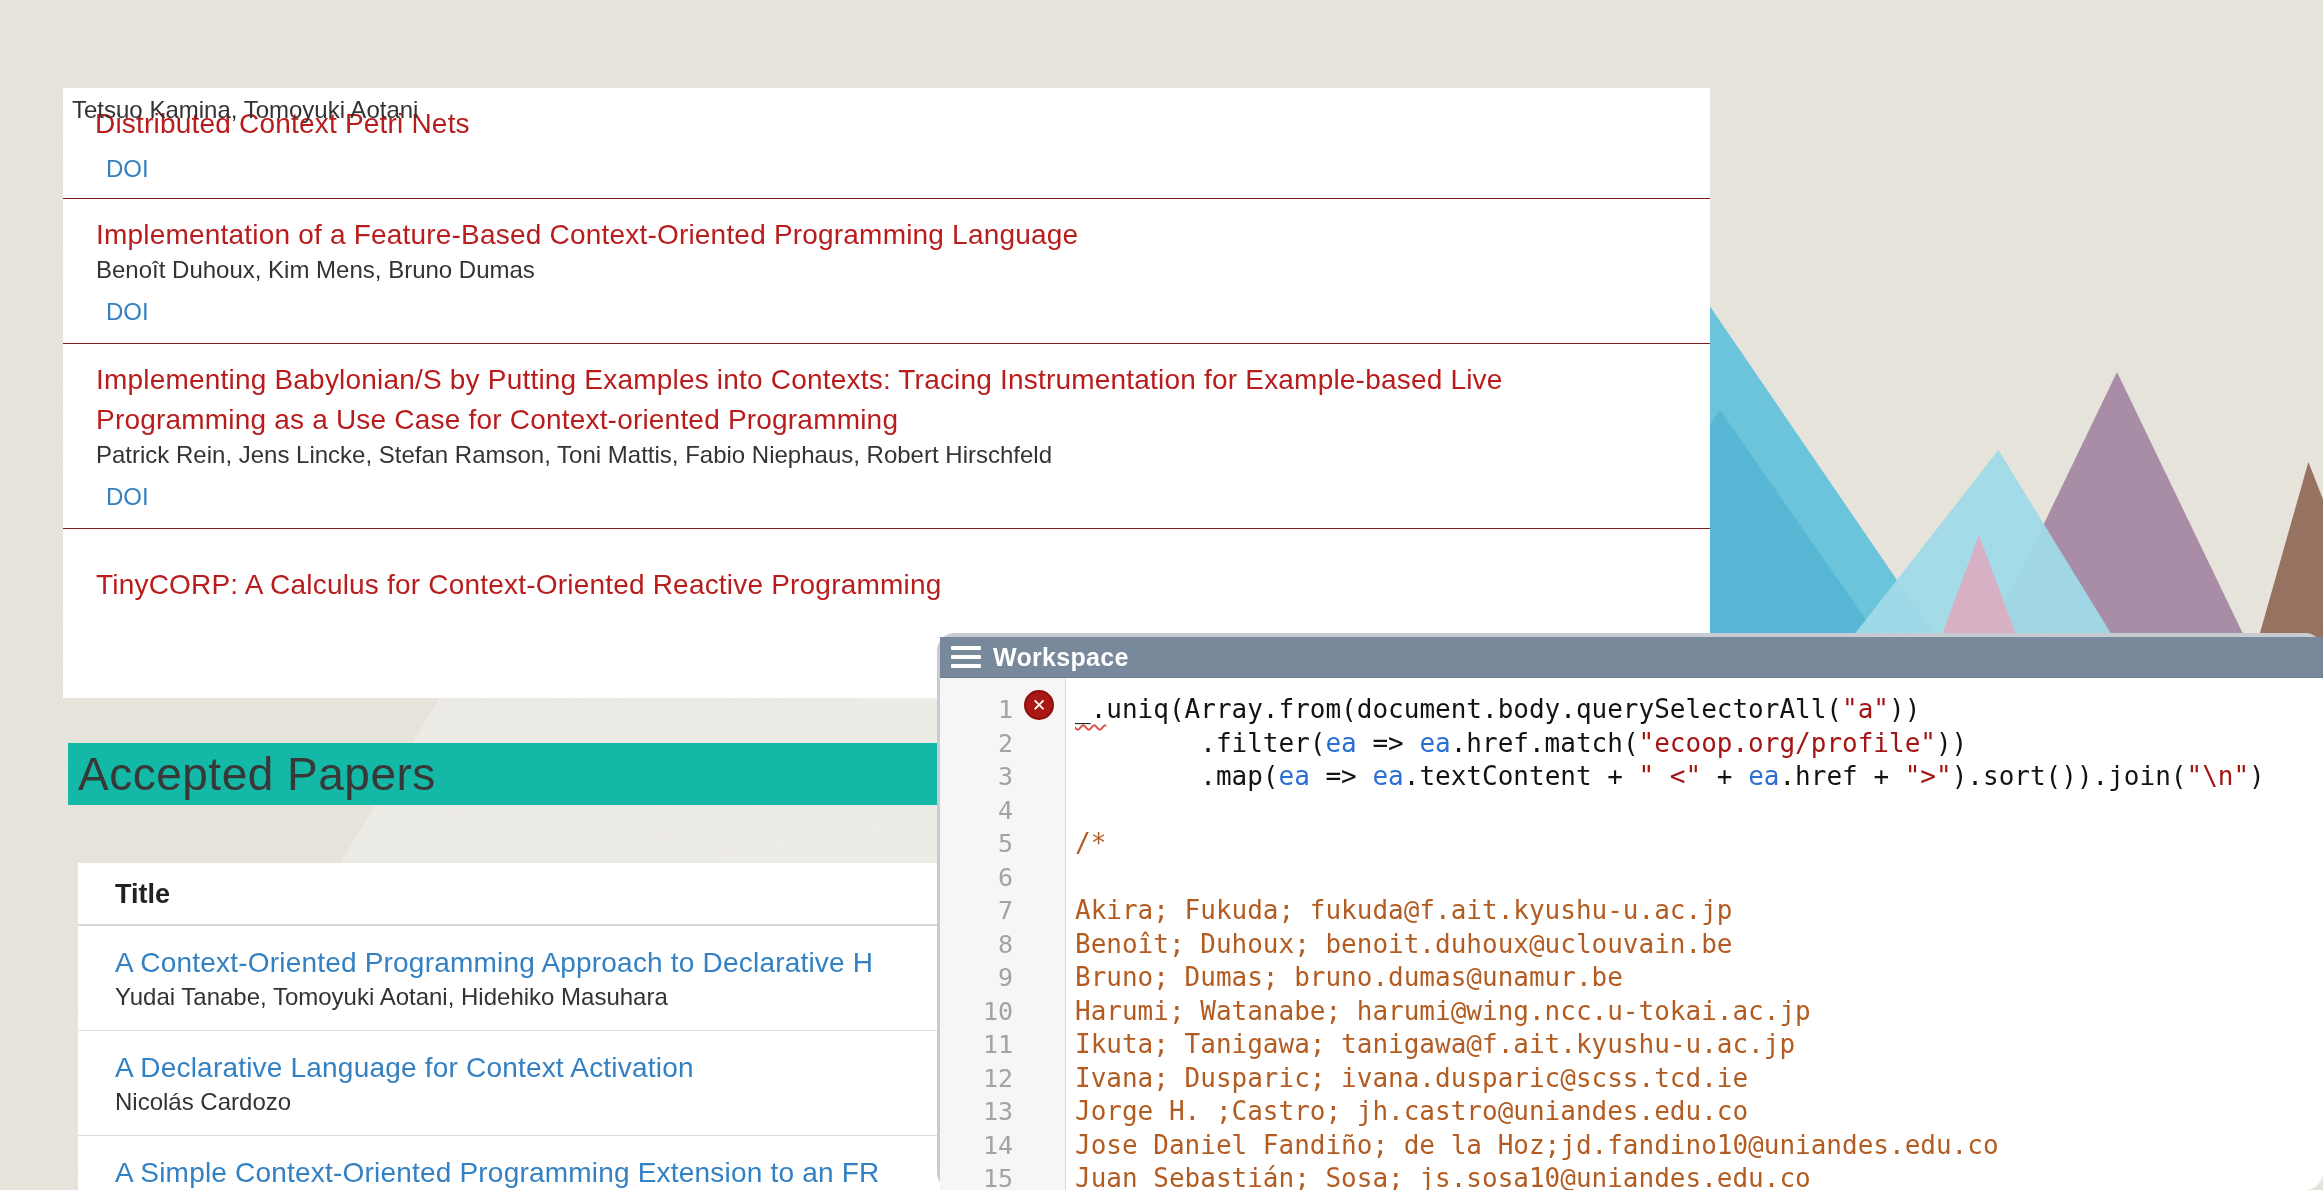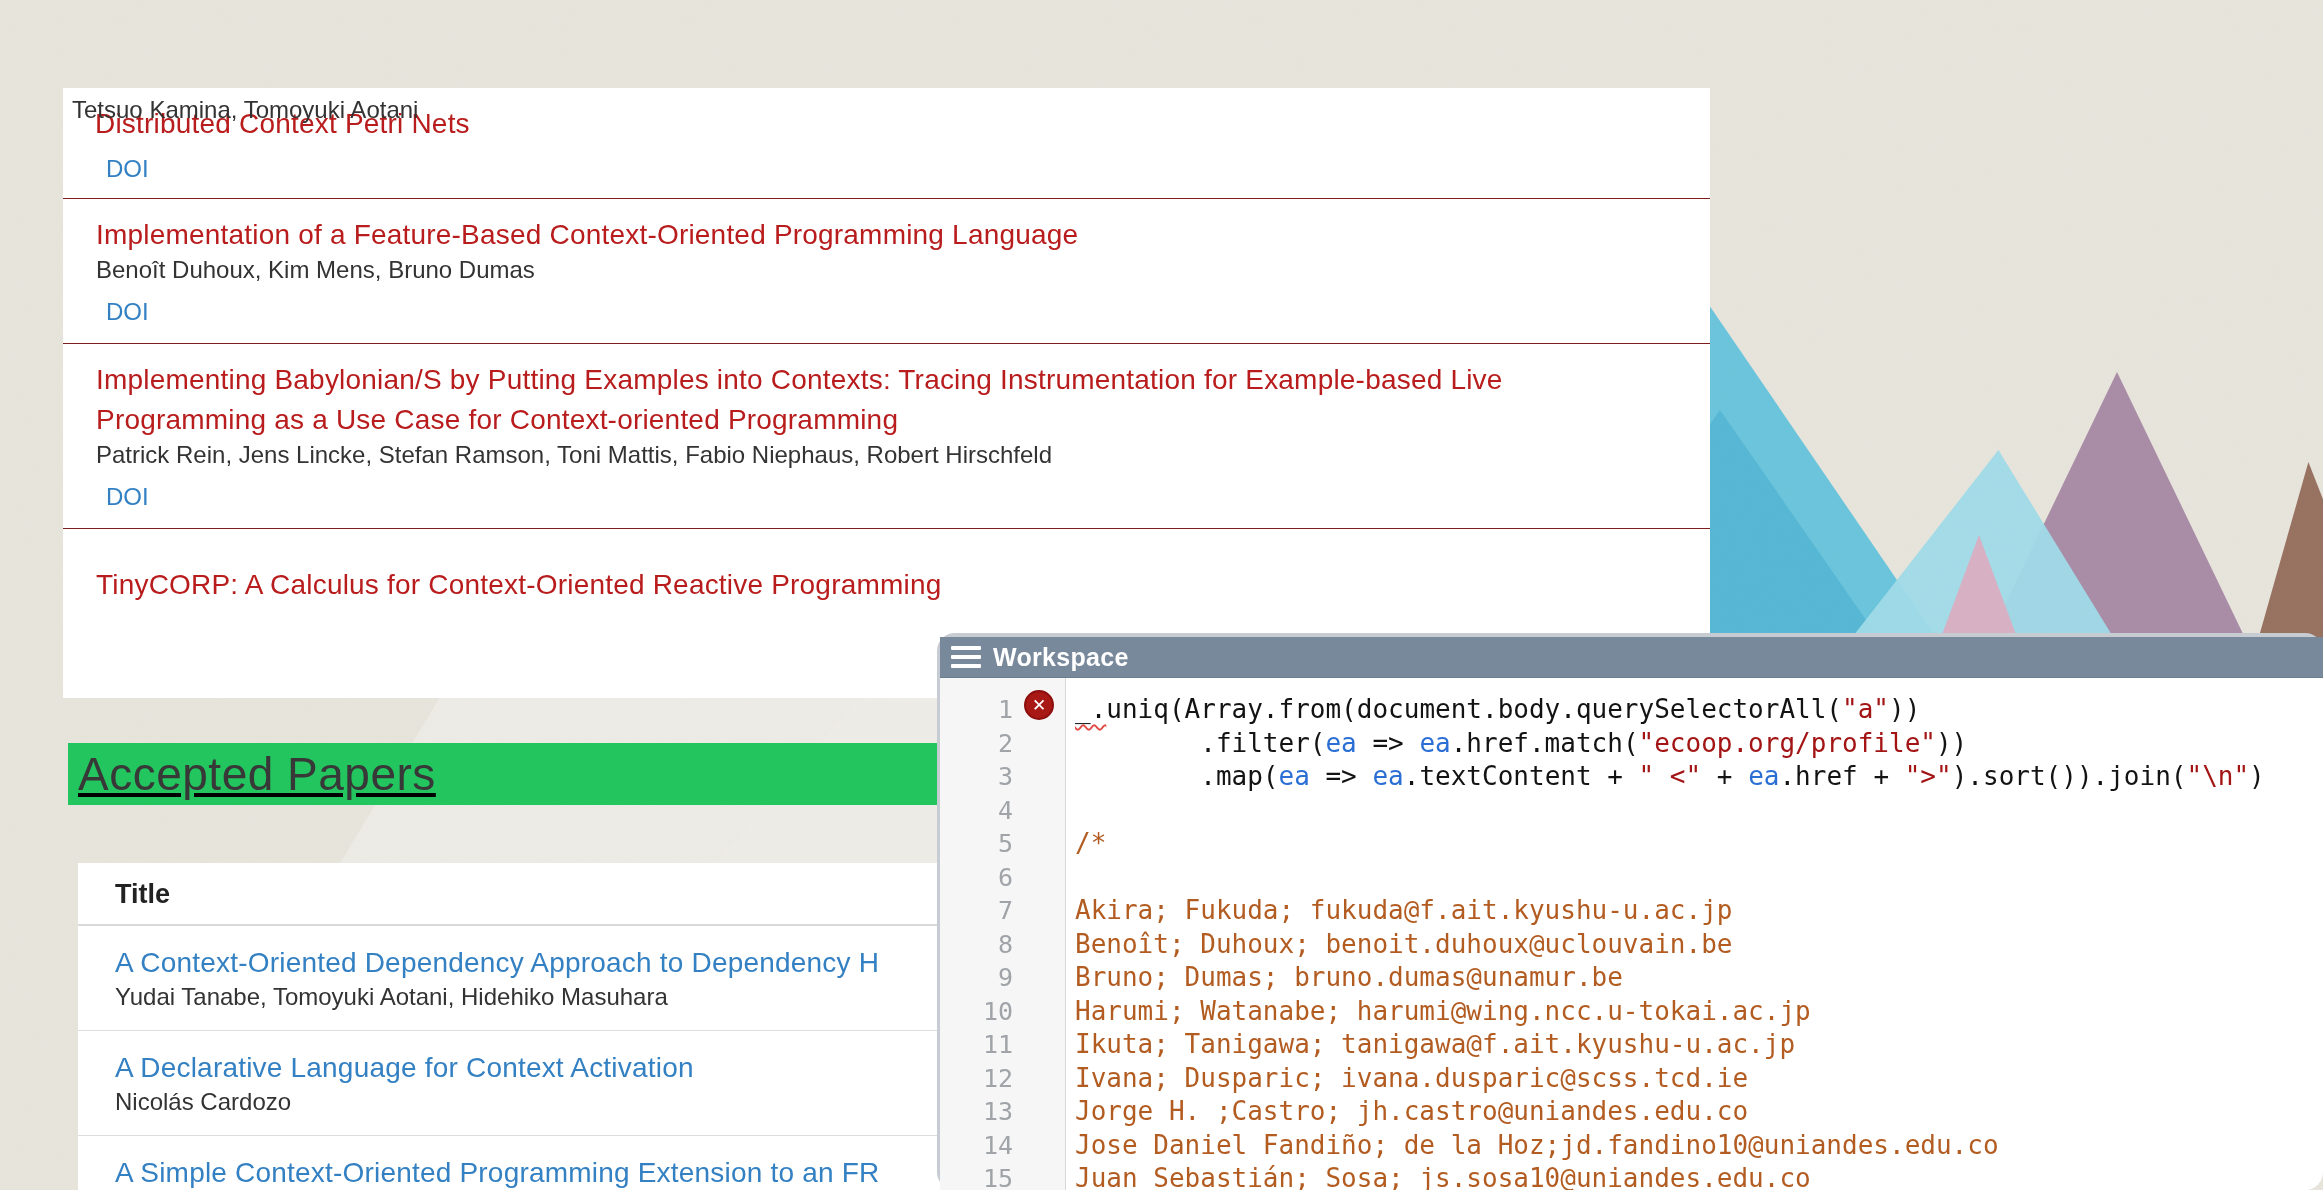--- a/index.html
+++ b/index.html
@@ -27,22 +27,22 @@
   .prow-last{padding-top:36px;}
   .ptitle{display:block;font-size:28px;line-height:40px;color:#b91c1c;letter-spacing:.2px;
           white-space:pre-line;text-decoration:none;cursor:pointer;}
   .pauthors{display:block;font-size:24px;line-height:30px;color:#333;}
   .pdoi{display:inline-block;margin:12px 0 0 10px;font-size:24px;line-height:30px;color:#3380c3;
         text-decoration:none;cursor:pointer;}
   .prow-first .pauthors{position:absolute;left:9px;top:7px;z-index:2;}
   .prow-first .ptitle{position:absolute;left:32px;top:16px;white-space:nowrap;z-index:1;}
   .prow-first .pdoi{position:absolute;left:43px;top:66px;margin:0;}
   
-  .accepted-heading-strip{position:absolute;left:68px;top:743px;width:1040px;height:62px;background:#22c55e;
-          z-index:3;display:flex;align-items:center;text-decoration:underline;}
+  .accepted-heading-strip{position:absolute;left:68px;top:743px;width:1040px;height:62px;background:#14b8a6;
+          z-index:3;display:flex;align-items:center;}
   .accepted-heading-strip h1{margin:0 0 0 10px;font-size:46px;font-weight:400;color:#383838;letter-spacing:.5px;}
   .accepted-panel{position:absolute;left:78px;top:863px;width:1500px;height:363px;background:#fff;z-index:3;}
   .thead{padding:16px 0 15px 37px;font-size:27px;font-weight:bold;color:#222;line-height:30px;
          border-bottom:2px solid #d9d9d9;}
   .trow{padding:20px 30px 18px 37px;}
   .trow + .trow{border-top:1px solid #ddd;}
   .ttitle{display:block;font-size:28px;line-height:34px;color:#3380c3;white-space:nowrap;
           letter-spacing:.2px;text-decoration:none;cursor:pointer;}
   .tauthors{display:block;margin-top:2px;font-size:24px;line-height:30px;color:#333;}
   
@@ -114,21 +114,21 @@
     </div>
   </section>
 
   <div class="accepted-heading-strip">
     <h1>Accepted Papers</h1>
   </div>
 
   <section class="accepted-panel">
     <div class="thead">Title</div>
     <div class="trow">
-      <a class="ttitle">A Context-Oriented Dependency Approach to Dependency H</a>
+      <a class="ttitle">A Context-Oriented Programming Approach to Declarative H</a>
       <span class="tauthors">Yudai Tanabe, Tomoyuki Aotani, Hidehiko Masuhara</span>
     </div>
     <div class="trow">
       <a class="ttitle">A Declarative Language for Context Activation</a>
       <span class="tauthors">Nicolás Cardozo</span>
     </div>
     <div class="trow">
       <a class="ttitle">A Simple Context-Oriented Programming Extension to an FR</a>
       <span class="tauthors">Takuo Watanabe</span>
     </div>

